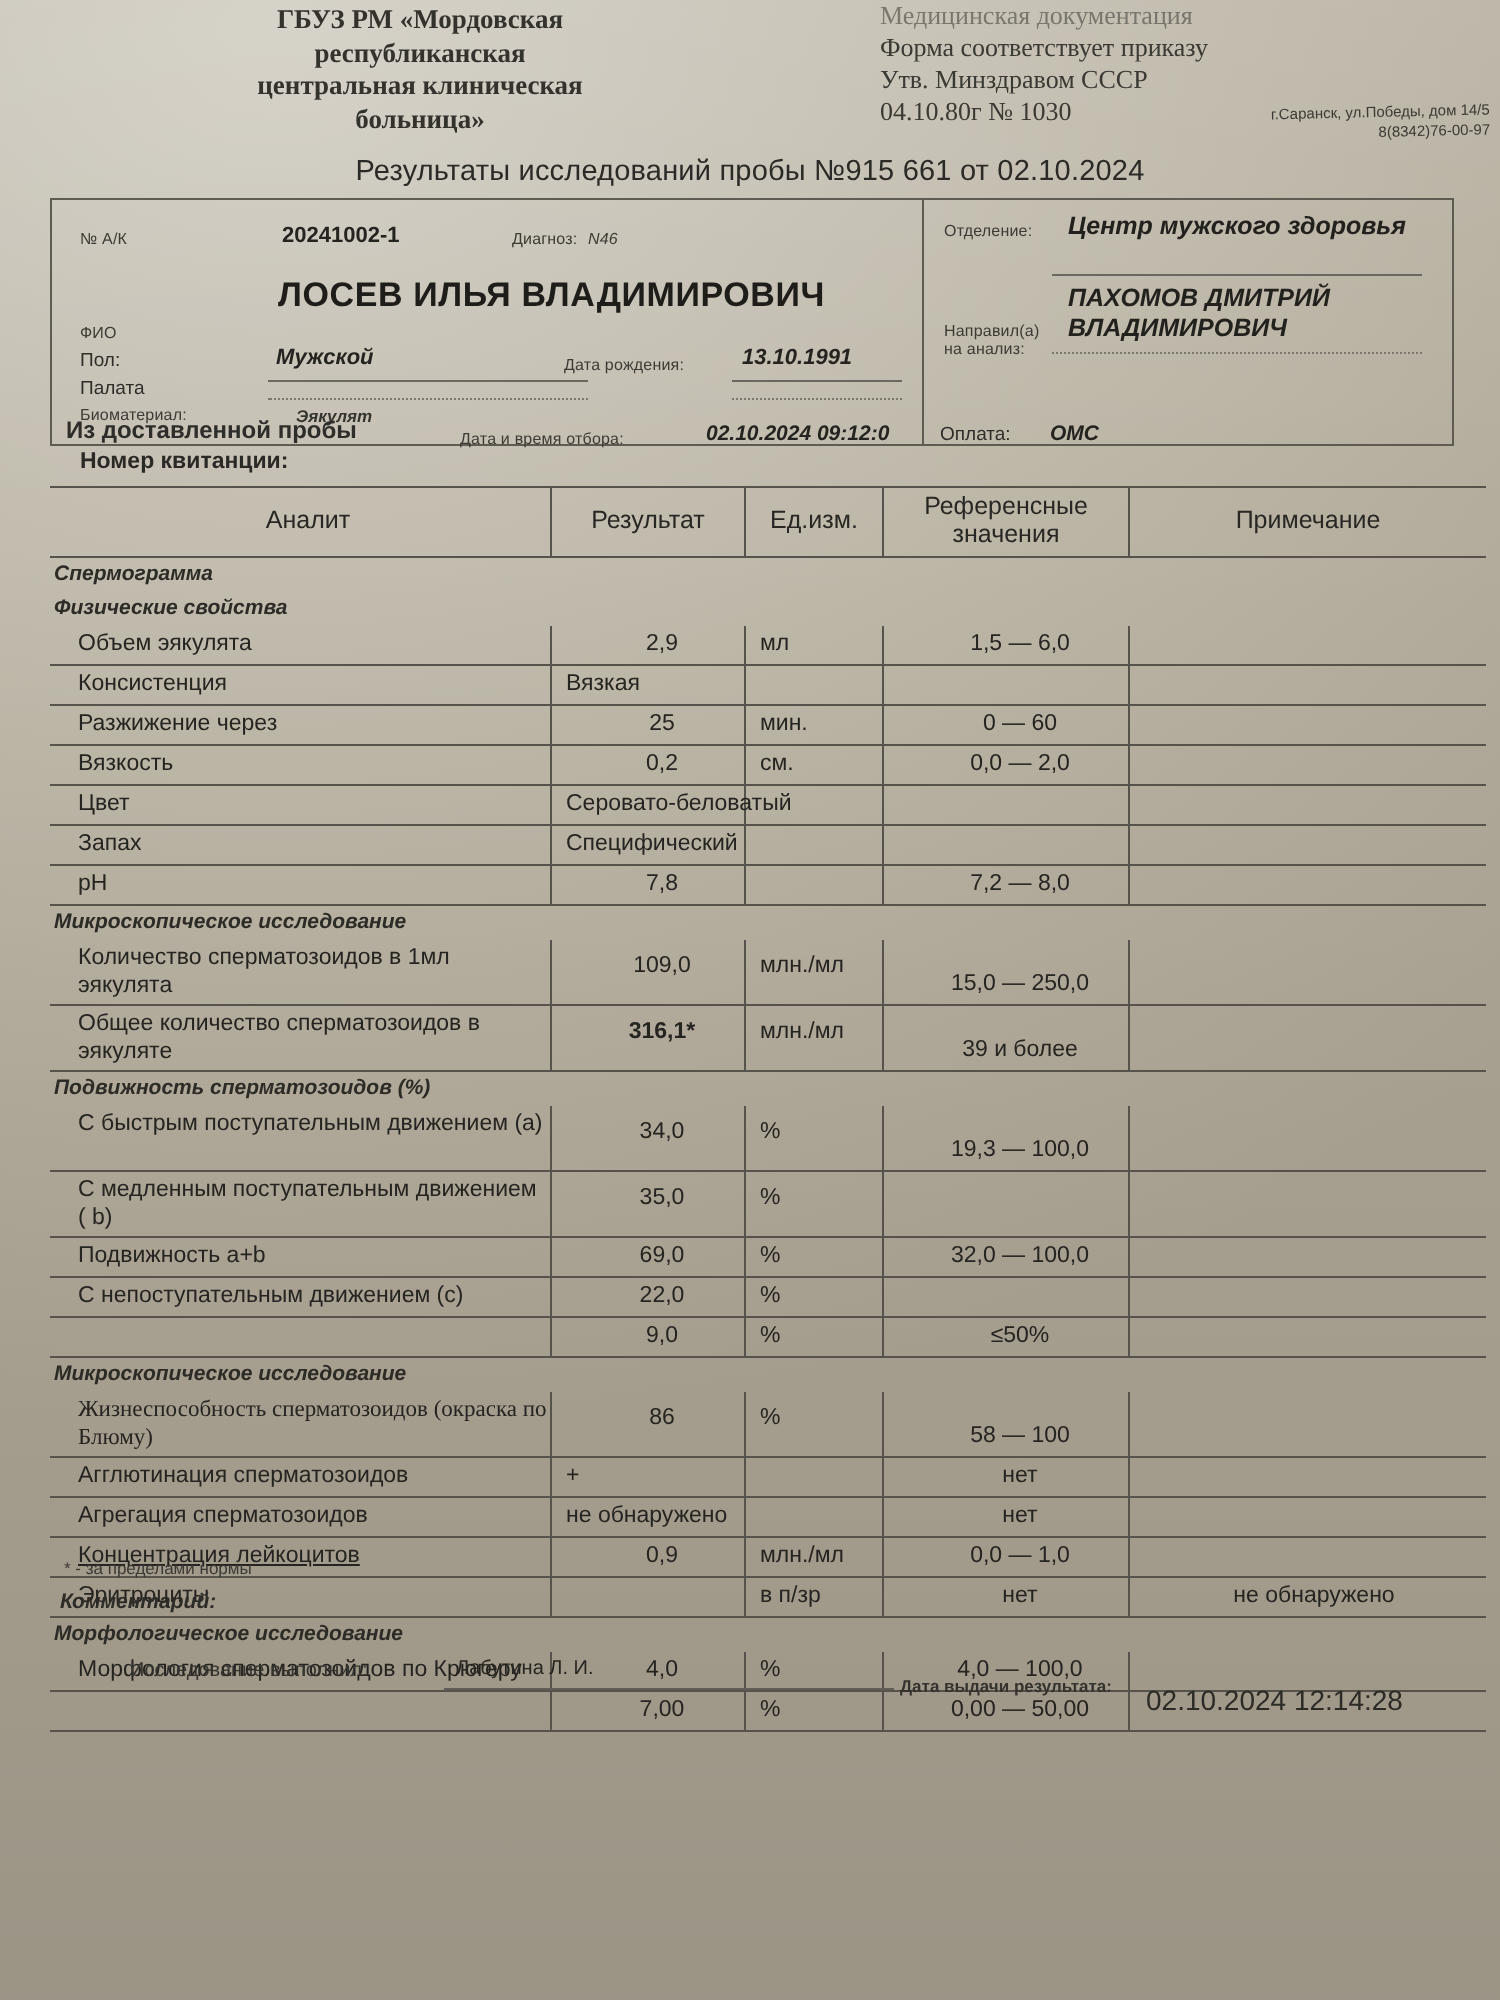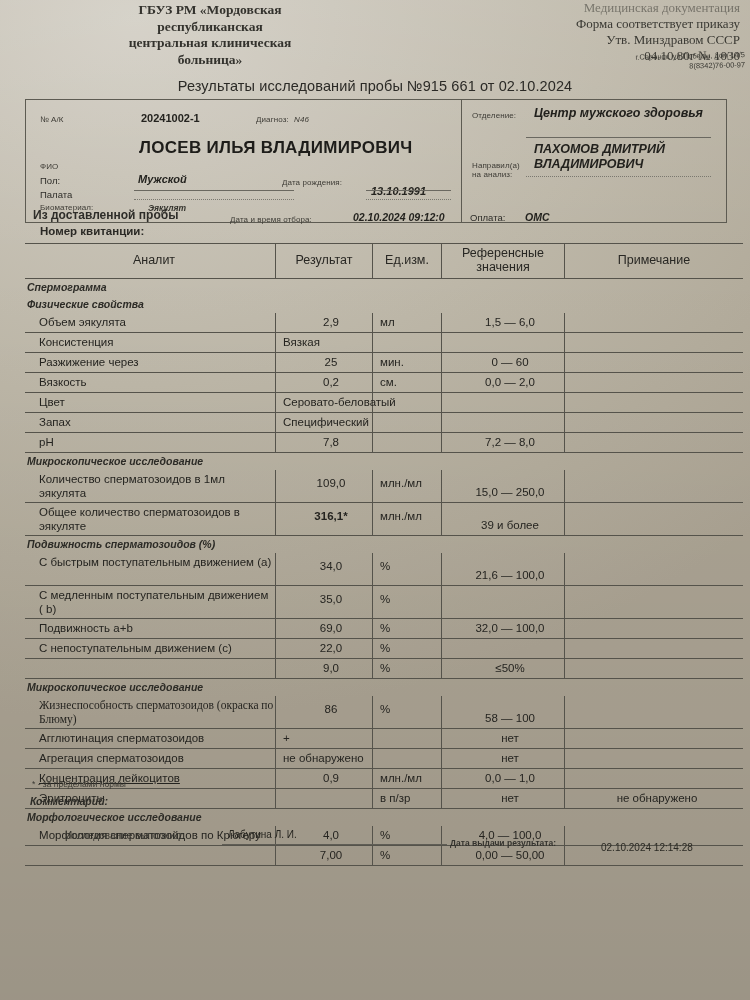--- a/index.html
+++ b/index.html
@@ -25,21 +25,21 @@
   
   .hdr{position:absolute;left:0;top:0;width:750px;height:72px;}
   .hdr-left{
     position:absolute;left:60px;top:2px;width:300px;
     text-align:center;
     font-family:"Liberation Serif", serif;
     font-weight:700;font-size:13.5px;line-height:16.5px;color:#33322d;
   }
   .hdr-right{
     position:absolute;left:440px;top:0px;width:300px;
-    text-align:right;
+    text-align:left;
     font-family:"Liberation Serif", serif;
     font-weight:400;font-size:13px;line-height:16px;color:#3a3933;
   }
   .hdr-right .l1{opacity:.55;}
   .addr{
     position:absolute;left:500px;top:53px;width:245px;
     text-align:right;font-family:"Liberation Sans",sans-serif;
     font-size:7.5px;line-height:9.5px;color:#3b3a34;
     transform:rotate(-1.3deg);
   }
@@ -90,21 +90,21 @@
   .cnote{left:547px;width:170px;text-align:center;}
   .bold{font-weight:700;}
 
   .starnote{position:absolute;left:32px;top:779px;font-size:8.5px;color:#3a3933;}
   .comment{position:absolute;left:30px;top:795px;font-size:10.5px;font-style:italic;font-weight:700;color:#2d2c27;}
 
   .footer{position:absolute;left:0;top:822px;width:750px;height:40px;}
   .f-lbl{position:absolute;font-size:10px;color:#34332e;}
   .f-lbl-s{position:absolute;font-size:8.5px;font-weight:700;color:#34332e;}
   .f-val{position:absolute;font-size:10px;color:#26251f;}
-  .f-val-s{position:absolute;font-size:10px;color:#2b2a24;margin-left:28px;}
+  .f-val-s{position:absolute;font-size:14px;color:#2b2a24;}
   .f-line{position:absolute;border-bottom:1px solid #5f5d55;}
 </style>
 </head>
 <body>
 
 <div class="paper"></div>
 
 <div class="sheet">
 
   <div class="hdr">
@@ -140,21 +140,21 @@
     <div class="lbl" style="left:14px;top:62px;">ФИО</div>
 
     <div class="lbl2" style="left:14px;top:75px;font-size:9.5px;">Пол:</div>
     <div class="valit" style="left:112px;top:73px;">Мужской</div>
     <div class="uline" style="left:108px;top:90px;width:160px;"></div>
 
     <div class="lbl2" style="left:14px;top:89px;font-size:9.5px;">Палата</div>
     <div class="dots" style="left:108px;top:99px;width:160px;"></div>
 
     <div class="lbl" style="left:256px;top:78px;">Дата рождения:</div>
-    <div class="valit" style="left:345px;top:73px;margin-top:12px;">13.10.1991</div>
+    <div class="valit" style="left:345px;top:73px;">13.10.1991</div>
     <div class="uline" style="left:340px;top:90px;width:85px;"></div>
     <div class="dots" style="left:340px;top:99px;width:85px;"></div>
 
     <div class="lbl" style="left:14px;top:103px;">Биоматериал:</div>
     <div class="valit-s" style="left:122px;top:103px;">Эякулят</div>
 
     <div class="lbl" style="left:446px;top:11px;">Отделение:</div>
     <div class="rbig" style="left:508px;top:6px;width:175px;">Центр мужского здоровья</div>
     <div class="uline" style="left:500px;top:37px;width:185px;"></div>
 
@@ -294,21 +294,21 @@
         </div>
         <div class="section">Подвижность сперматозоидов (%)</div>
         <div class="datarow" style="height: 32px; border-bottom: 1px solid rgb(85, 83, 75);">
           <div class="col" style="left: 250px;"></div>
           <div class="col" style="left: 347px;"></div>
           <div class="col" style="left: 416px;"></div>
           <div class="col" style="left: 539px;"></div>
           <div class="cell cname" style="top: 2px; width: 236px;">С быстрым поступательным движением (а)</div>
           <div class="cell cres" style="top: 7px;">34,0</div>
           <div class="cell cunit" style="top: 7px;">%</div>
-          <div class="cell cref" style="top: 16px;">21,6 — 100,0</div>
+          <div class="cell cref" style="top: 16px;">19,3 — 100,0</div>
           <div class="cell cnote" style="top: 16px;"></div>
         </div>
         <div class="datarow" style="height: 32px; border-bottom: 1px solid rgb(85, 83, 75);">
           <div class="col" style="left: 250px;"></div>
           <div class="col" style="left: 347px;"></div>
           <div class="col" style="left: 416px;"></div>
           <div class="col" style="left: 539px;"></div>
           <div class="cell cname" style="top: 2px; width: 236px;">С медленным поступательным движением ( b)</div>
           <div class="cell cres" style="top: 7px;">35,0</div>
           <div class="cell cunit" style="top: 7px;">%</div>

